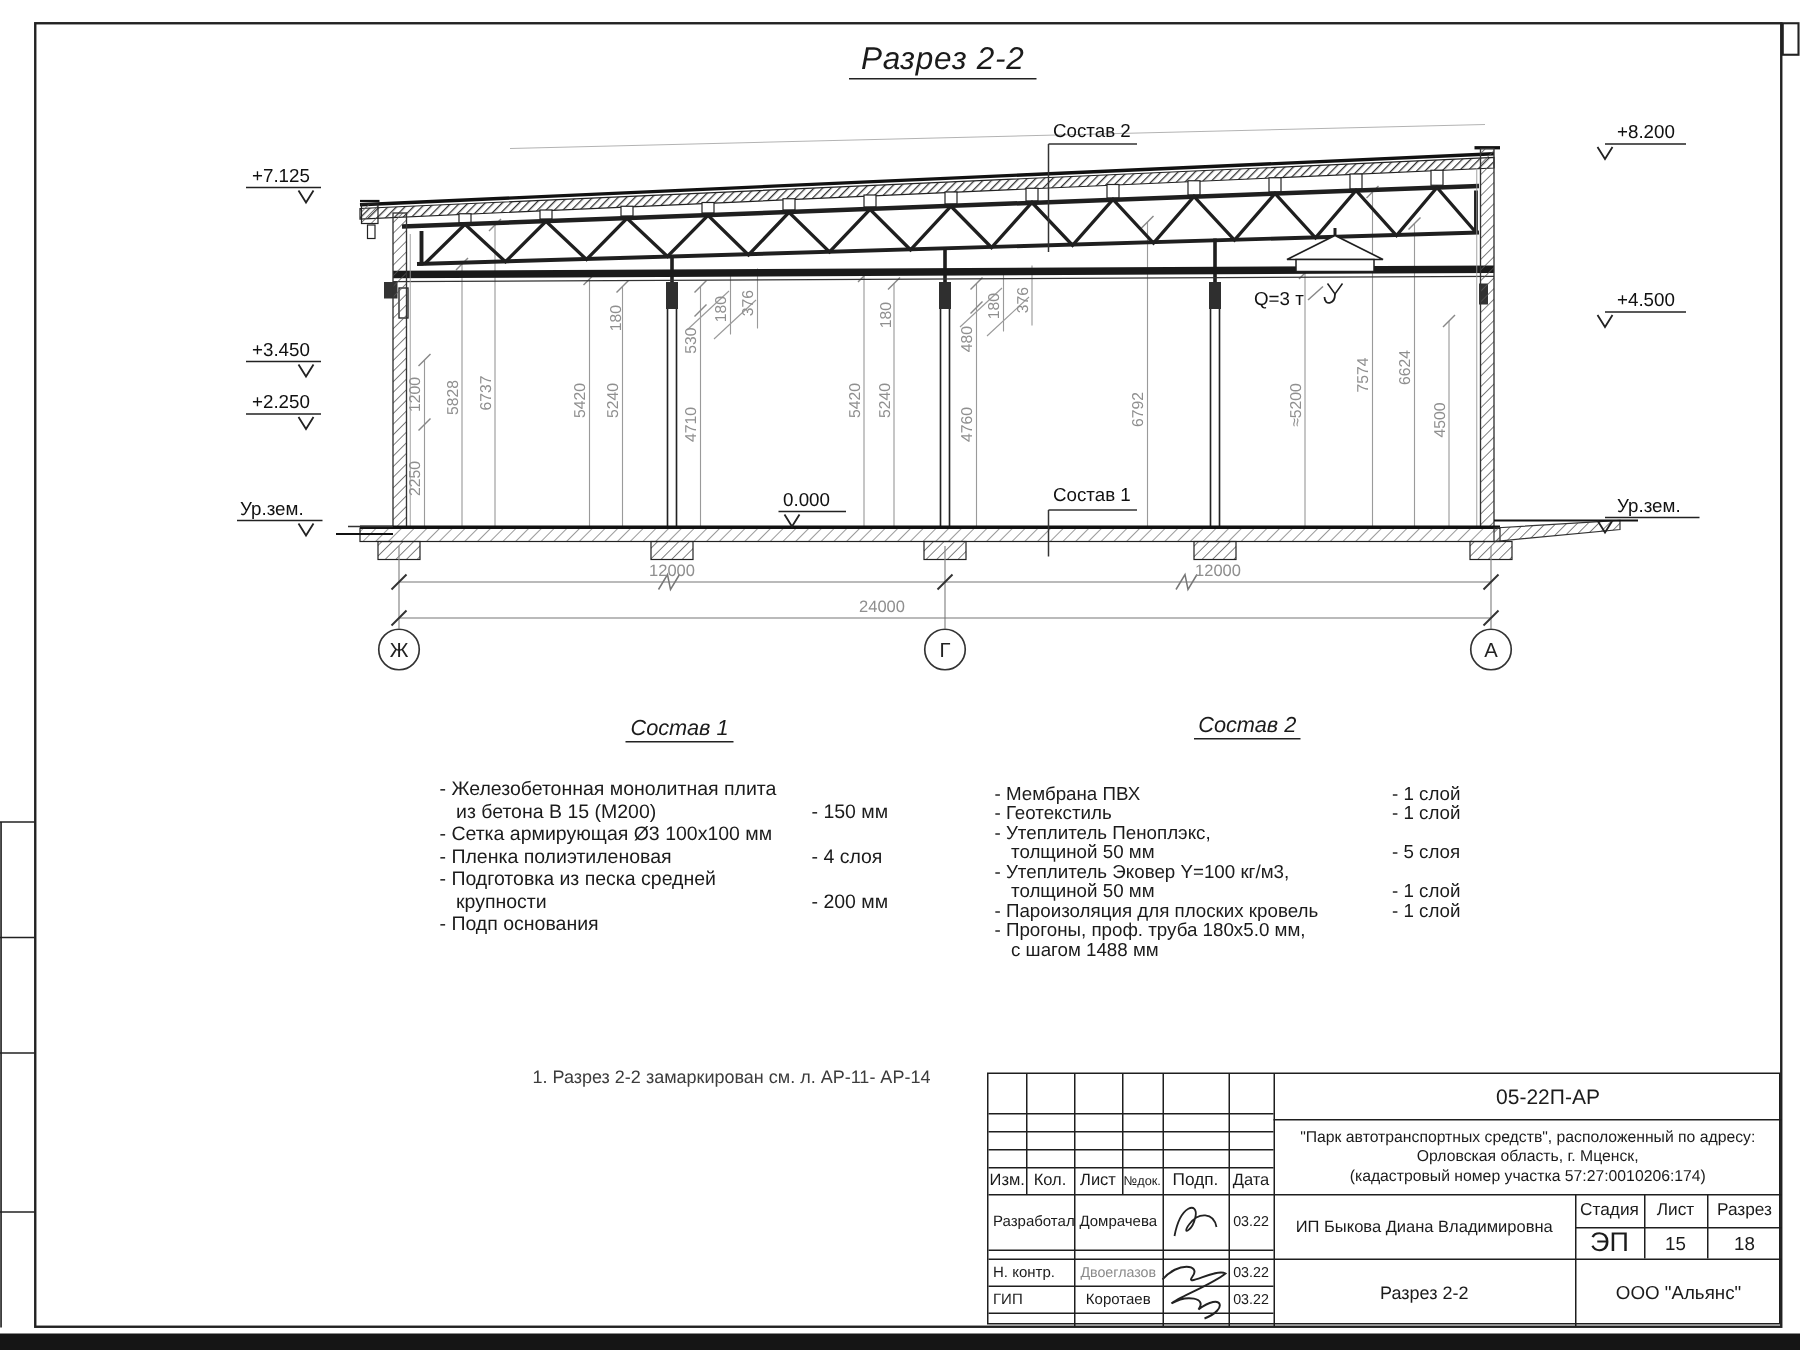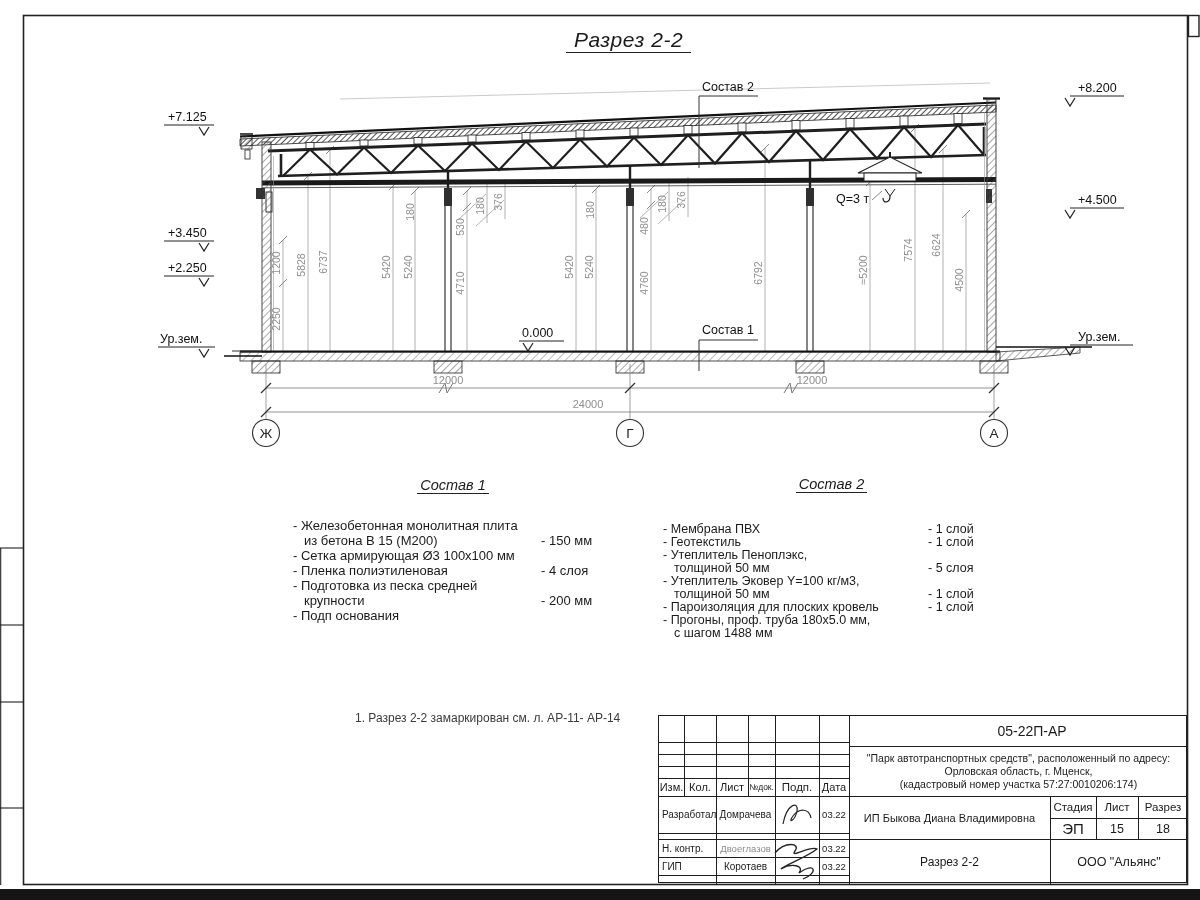--- a/index.html
+++ b/index.html
@@ -444,20 +444,20 @@
   <div class="cell" style="left:186px;top:0;width:374px;height:30px;font-size:14px">05-22П-АР</div>
   <div class="cell proj" style="left:190px;top:30px;width:339px;height:50px">
     <div>"Парк автотранспортных средств",  расположенный по адресу:</div>
     <div>Орловская область, г. Мценск,</div>
     <div>(кадастровый номер участка 57:27:0010206:174)</div>
   </div>
   <div class="cell" style="left:190px;top:80px;width:201px;height:43px;font-size:11px">ИП Быкова Диана Владимировна</div>
   <div class="cell" style="left:391px;top:80px;width:46px;height:22px;font-size:11.5px">Стадия</div>
   <div class="cell" style="left:437px;top:80px;width:42px;height:22px;font-size:11.5px">Лист</div>
   <div class="cell" style="left:479px;top:80px;width:50px;height:22px;font-size:11.5px">Разрез</div>
-  <div class="cell" style="left:391px;top:102px;width:46px;height:21px;font-size:15px">ЭП</div>
+  <div class="cell" style="left:391px;top:102px;width:46px;height:21px;font-size:18px">ЭП</div>
   <div class="cell" style="left:437px;top:102px;width:42px;height:21px;font-size:12.5px">15</div>
   <div class="cell" style="left:467px;top:102px;width:74px;height:21px;font-size:12.5px">18</div>
   <div class="cell" style="left:190px;top:123px;width:201px;height:45px;font-size:12px">Разрез 2-2</div>
   <div class="cell" style="left:391px;top:123px;width:138px;height:45px;font-size:12.5px">ООО "Альянс"</div>
 </div>
 
 </div>
 
 </body></html>

